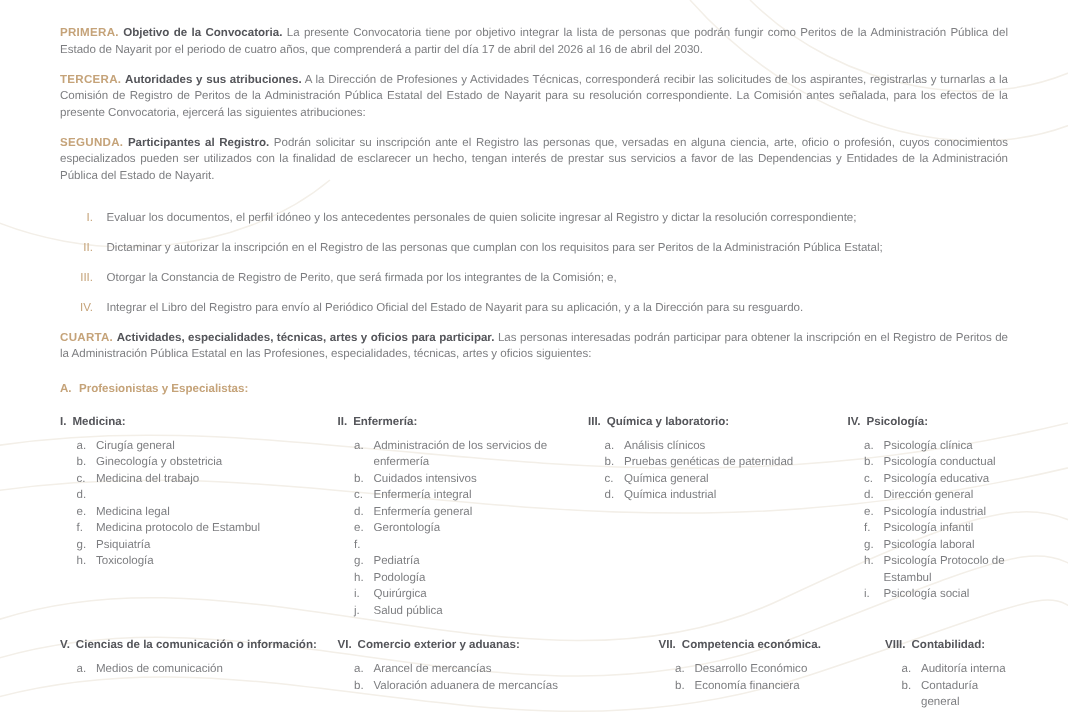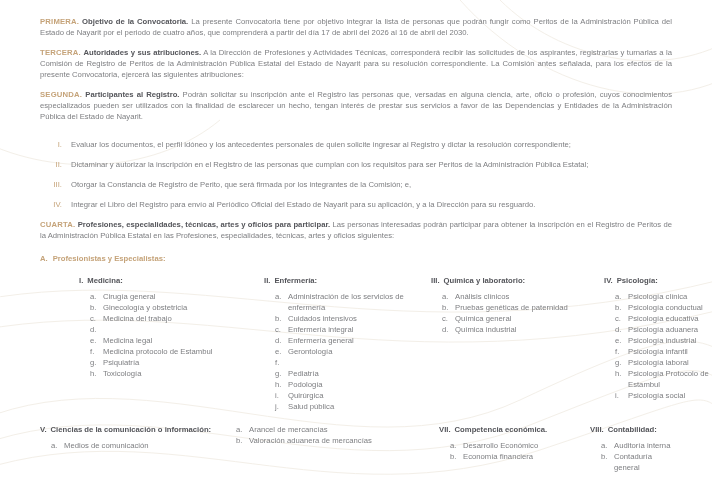--- a/index.html
+++ b/index.html
@@ -26,21 +26,21 @@
   .attr-item .num{flex:none;width:22px;text-align:right;margin-right:9px;color:#c5a379;}
   .attr-item .txt{flex:1;}
   .cuarta{margin-top:17px;}
   .category{
     font-size:7.7px;line-height:11px;
     color:#c5a379;font-weight:bold;
     margin-top:12px;
   }
   .category .cat-label{margin-right:5px;}
   .grid{position:relative;margin-top:11px;}
-  .grid-row1{height:138px;margin-left:39px;}
+  .grid-row1{height:138px;}
   .col{position:absolute;top:0;font-size:7.7px;line-height:11px;}
   .r1c1{left:0;width:180px;}
   .r1c2{left:185px;width:162px;}
   .r1c3{left:352px;width:168px;}
   .r1c4{left:525px;width:107px;}
   .r2c1{left:0;width:180px;}
   .r2c2{left:185px;width:173px;}
   .r2c3{left:363px;width:187px;margin-left:36px;}
   .r2c4{left:550px;width:82px;}
   .col-header{color:#54555a;font-weight:bold;margin-bottom:5px;}
@@ -101,21 +101,21 @@
         <span class="txt">Otorgar la Constancia de Registro de Perito, que será firmada por los integrantes de la Comisión; e,</span>
       </div>
       <div class="attr-item">
         <span class="num">IV.</span>
         <span class="txt">Integrar el Libro del Registro para envío al Periódico Oficial del Estado de Nayarit para su aplicación, y a la Dirección para su resguardo.</span>
       </div>
     </div>
 
     <p class="section cuarta">
       <span class="numeral">CUARTA.</span>
-      <span class="sec-title">Profesiones, especialidades, técnicas, artes y oficios para participar.</span>
+      <span class="sec-title">Actividades, especialidades, técnicas, artes y oficios para participar.</span>
       <span>Las personas interesadas podrán participar para obtener la inscripción en el Registro de Peritos de la Administración Pública Estatal en las Profesiones, especialidades, técnicas, artes y oficios siguientes:</span>
     </p>
 
     <div class="category">
       <span class="cat-label">A.</span><span>Profesionistas y Especialistas:</span>
     </div>
 
     <div class="grid grid-row1">
 
       <div class="col r1c1">
@@ -233,21 +233,21 @@
         <div class="g-item">
             <span class="lbl">b.</span>
             <span class="itxt">Psicología conductual</span>
           </div>
         <div class="g-item">
             <span class="lbl">c.</span>
             <span class="itxt">Psicología educativa</span>
           </div>
         <div class="g-item">
             <span class="lbl">d.</span>
-            <span class="itxt">Psicología aduanera</span>
+            <span class="itxt">Dirección general</span>
           </div>
         <div class="g-item">
             <span class="lbl">e.</span>
             <span class="itxt">Psicología industrial</span>
           </div>
         <div class="g-item">
             <span class="lbl">f.</span>
             <span class="itxt">Psicología infantil</span>
           </div>
         <div class="g-item">
@@ -271,20 +271,23 @@
         <div class="col-header">
           <span class="hnum">V.</span><span>Ciencias de la comunicación o información:</span>
         </div>
         <div class="g-item">
             <span class="lbl">a.</span>
             <span class="itxt">Medios de comunicación</span>
           </div>
       </div>
 
       <div class="col r2c2">
+        <div class="col-header">
+          <span class="hnum">VI.</span><span>Comercio exterior y aduanas:</span>
+        </div>
         <div class="g-item">
             <span class="lbl">a.</span>
             <span class="itxt">Arancel de mercancías</span>
           </div>
         <div class="g-item">
             <span class="lbl">b.</span>
             <span class="itxt">Valoración aduanera de mercancías</span>
           </div>
       </div>
 

